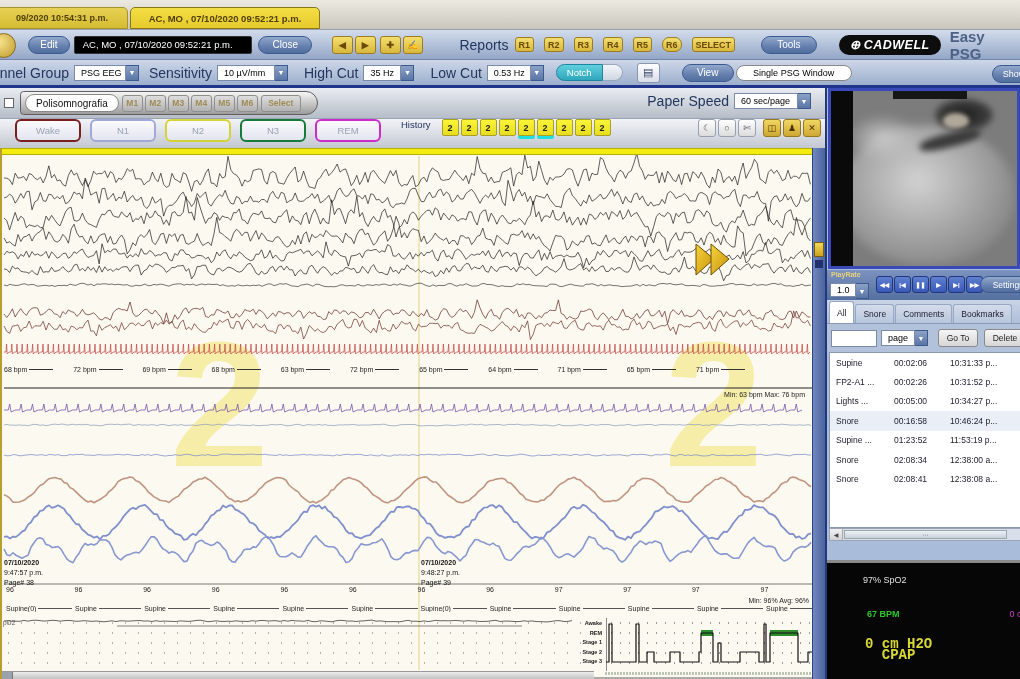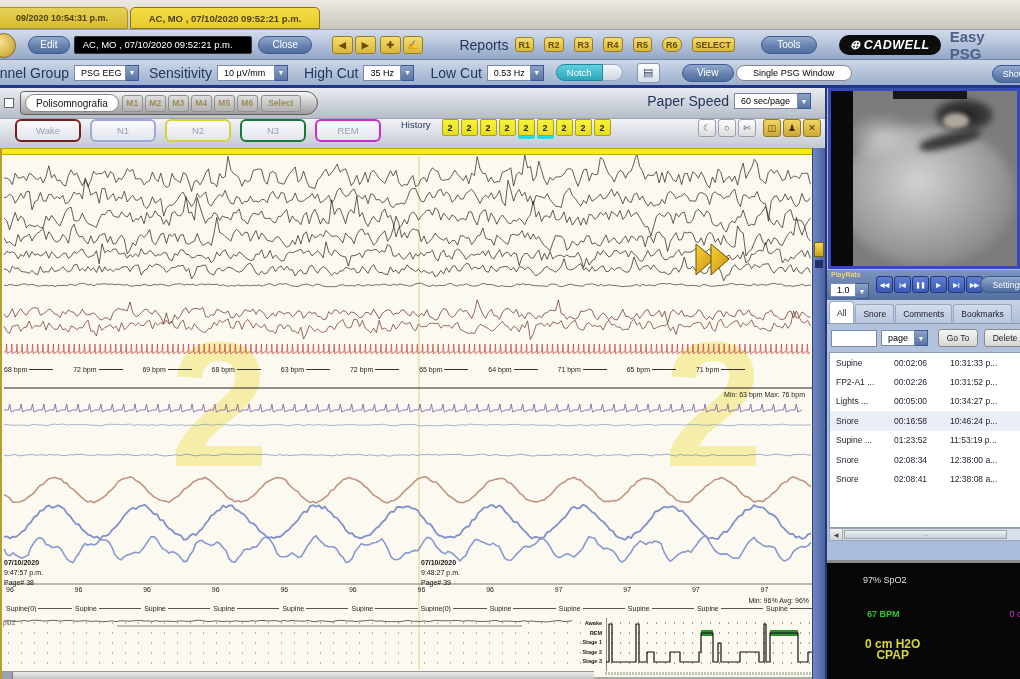--- a/index.html
+++ b/index.html
@@ -132,21 +132,21 @@
   .trow span{padding-left:6px;white-space:nowrap;overflow:hidden;}
   .trow.sel{background:#e9eef7;}
   .evhscroll{position:absolute;top:440px;left:2px;width:193px;height:13px;background:#d8dfea;border:1px solid #9aa4b6;display:flex;align-items:stretch;}
   .evhscroll .harr{width:13px;background:linear-gradient(#f2f2f2,#d2d2d2);border-right:1px solid #aaa;
                    font-size:6px;color:#445;display:flex;align-items:center;justify-content:center;}
   .evhscroll .hthumb{flex:1;margin:1px 14px 1px 1px;background:linear-gradient(#eef1f6,#c8d0dc);border:1px solid #9aa;
                      font-size:6px;color:#667;display:flex;align-items:center;justify-content:center;}
   .vitals{position:absolute;top:472px;left:0;width:100%;height:119px;background:#060606;border-top:3px solid #8a8a8a;}
   .vit-spo2{position:absolute;left:36px;top:12px;color:#e2e2e2;font-size:9px;}
   .vit-bpm{position:absolute;left:40px;top:46px;color:#2ec82e;font-size:9px;font-weight:bold;}
-  .vit-cpap{position:absolute;left:38px;top:76px;color:#d8d835;font-size:12px;text-align:center;line-height:11px;font-weight:bold;}
+  .vit-cpap{position:absolute;left:38px;top:76px;color:#d8d835;font-size:14px;text-align:center;line-height:11px;font-weight:bold;font-family:Liberation Mono, monospace;}
   .vit-mag{position:absolute;right:-9px;top:46px;color:#d040c8;font-size:9px;}
 </style>
 </head>
 <body>
 
 <div class="app">
 
   <div class="tabbar">
     <div class="tab inactive">09/2020 10:54:31 p.m.</div>
     <div class="tab active">AC, MO , 07/10/2020 09:52:21 p.m.</div>

